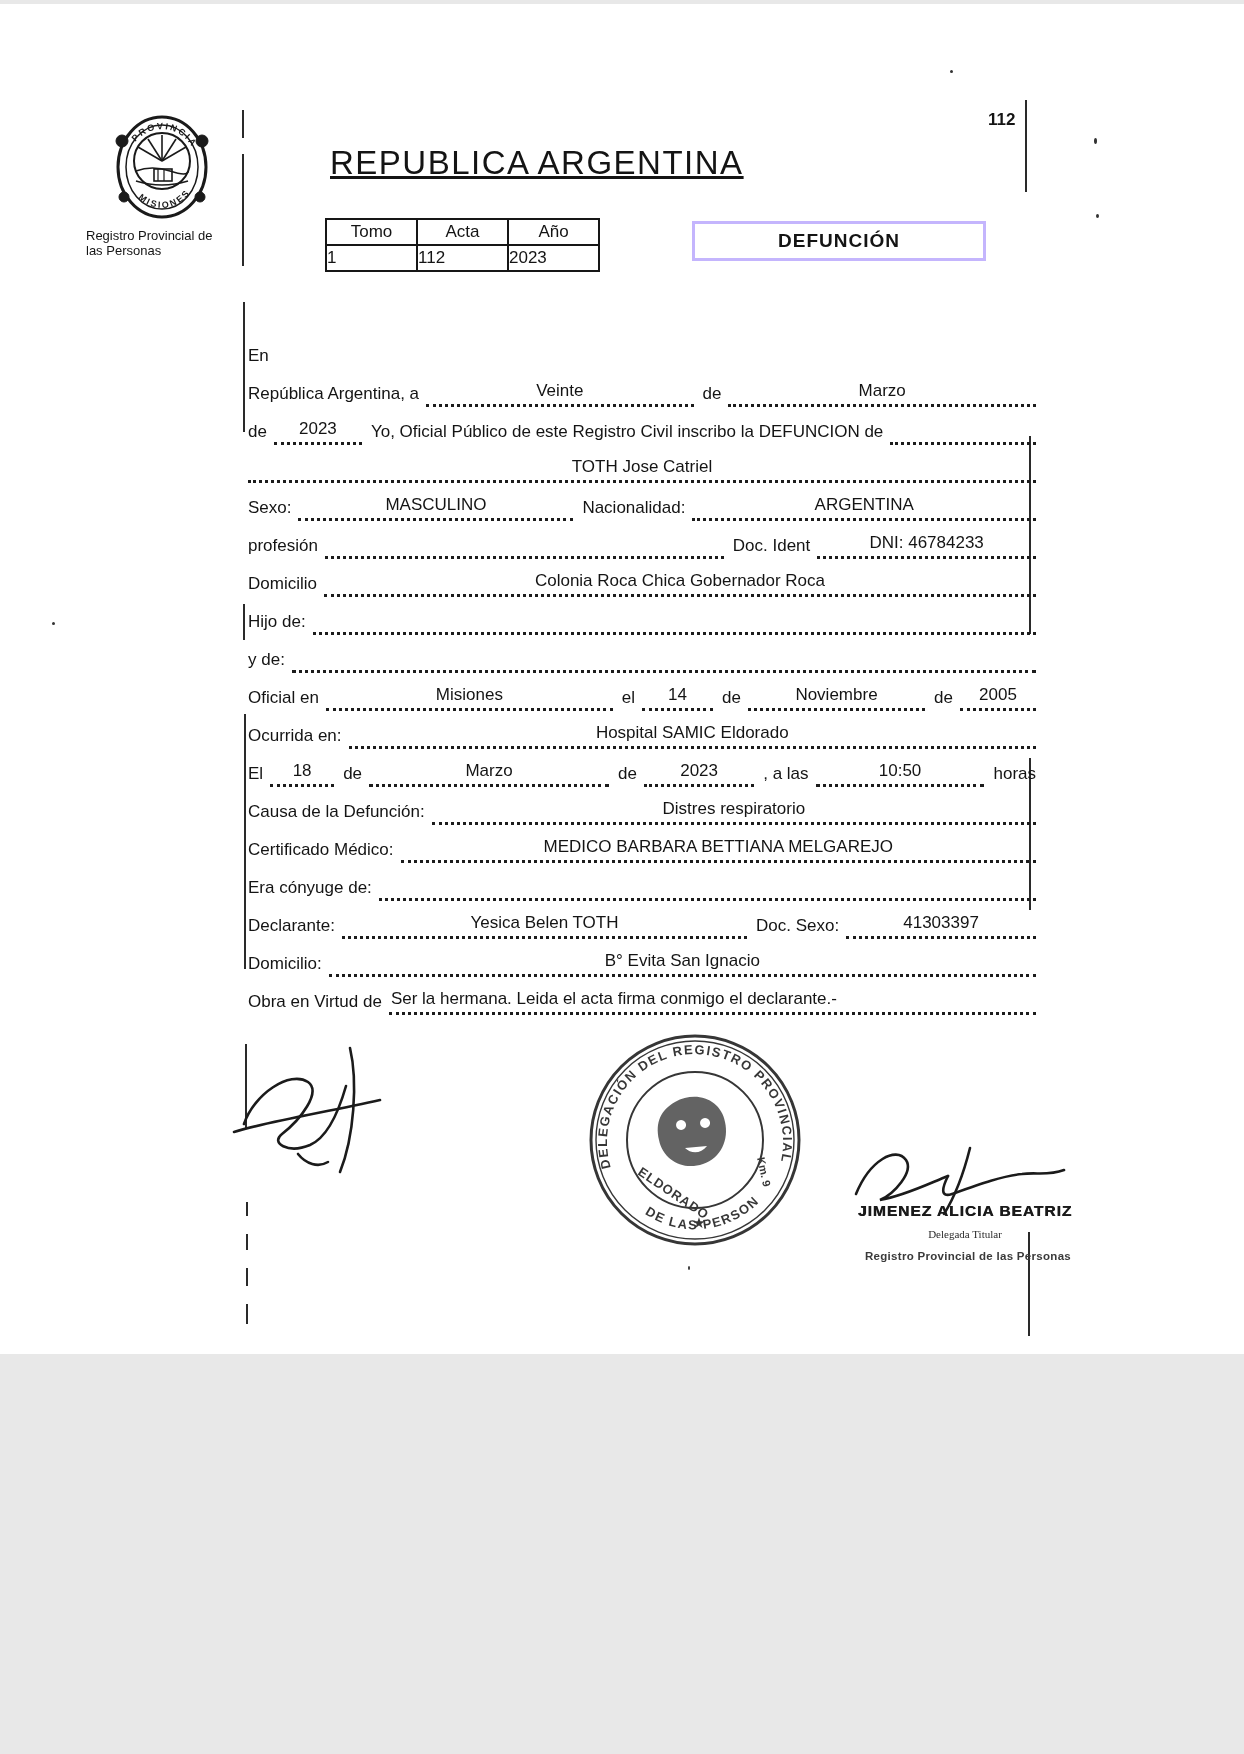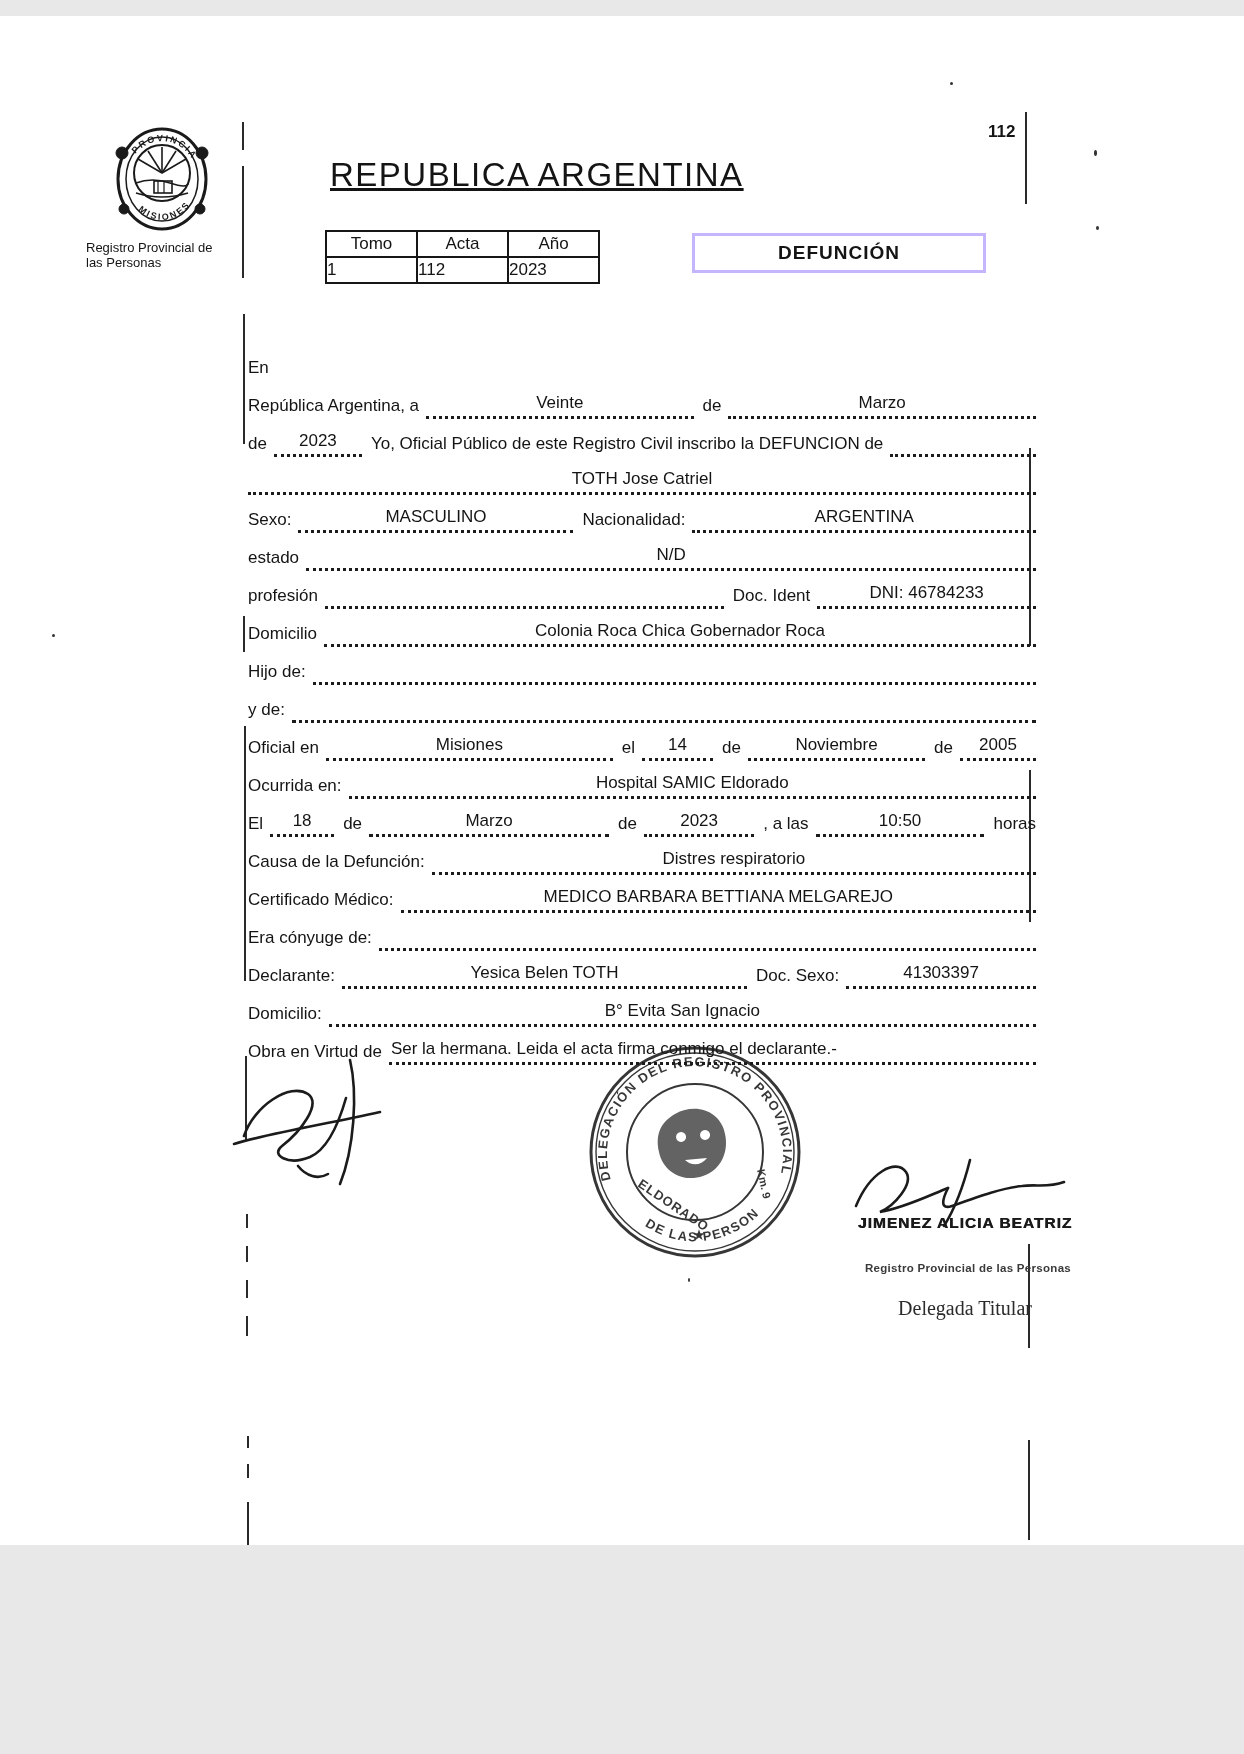--- a/index.html
+++ b/index.html
@@ -1,17 +1,17 @@
 <!DOCTYPE html>
 <html><head>
 <meta charset="utf-8">
 <style>
   html,body { margin:0; padding:0; background:#e8e8e8; }
   .page {
-    position:relative; width:1244px; height:1529px; margin:16px auto;
+    position:relative; width:1244px; height:1350px; margin:4px auto;
     background:#ffffff; color:#141414;
     font-family:"Liberation Sans", sans-serif;
     overflow:hidden;
   }
   .abs { position:absolute; }
   .scanline { position:absolute; background:#2a2a2a; }
   .speck { position:absolute; background:#333; border-radius:50%; }
 
   
   .page-number { position:absolute; left:988px; top:106px; font-size:17px; font-weight:bold; }
@@ -35,22 +35,22 @@
   .lbl { white-space:nowrap; padding:0 7px 6px 0; }
   .lbl.after { padding:0 7px 6px 9px; }
   .fill { border-bottom:3px dotted #1c1c1c; text-align:center; white-space:nowrap;
           padding-bottom:3px; margin-bottom:3px; line-height:20px; min-height:20px; }
   .grow1 { flex:1; }
 
   
   .official-name { position:absolute; left:835px; top:1198px; width:260px; text-align:center;
     font-weight:bold; font-size:15.5px; letter-spacing:1px; color:#1a1a1a;
     text-shadow:0.6px 0 0 #1a1a1a; }
-  .official-title { position:absolute; left:835px; top:1281px; width:260px; text-align:center;
-    font-size:20px; color:#2b2b2b; font-family:"Liberation Serif", serif; }
+  .official-title { position:absolute; left:835px; top:1224px; width:260px; text-align:center;
+    font-size:11px; color:#2b2b2b; font-family:"Liberation Serif", serif; }
   .official-org { position:absolute; left:830px; top:1246px; width:276px; text-align:center;
     font-size:11.5px; font-weight:bold; color:#3a3a3a; letter-spacing:0.3px; }
 </style>
 </head>
 <body>
 
 <div class="page">
 
   <div class="scanline" style="left:1025px;top:96px;width:2px;height:92px;"></div>
   <div class="scanline" style="left:1029px;top:432px;width:2px;height:198px;"></div>
@@ -160,24 +160,20 @@
       <span class="fill grow1">TOTH Jose Catriel</span>
     </div>
 
     <div class="frow">
       <span class="lbl">Sexo:</span>
       <span class="fill" style="flex:1">MASCULINO</span>
       <span class="lbl after">Nacionalidad:</span>
       <span class="fill" style="flex:1.25">ARGENTINA</span>
     </div>
 
-    <div class="frow">
-      <span class="lbl">estado</span>
-      <span class="fill grow1">N/D</span>
-    </div>
 
     <div class="frow">
       <span class="lbl">profesión</span>
       <span class="fill" style="flex:1.55"></span>
       <span class="lbl after">Doc. Ident</span>
       <span class="fill" style="flex:0.85">DNI: 46784233</span>
     </div>
 
     <div class="frow">
       <span class="lbl">Domicilio</span>

